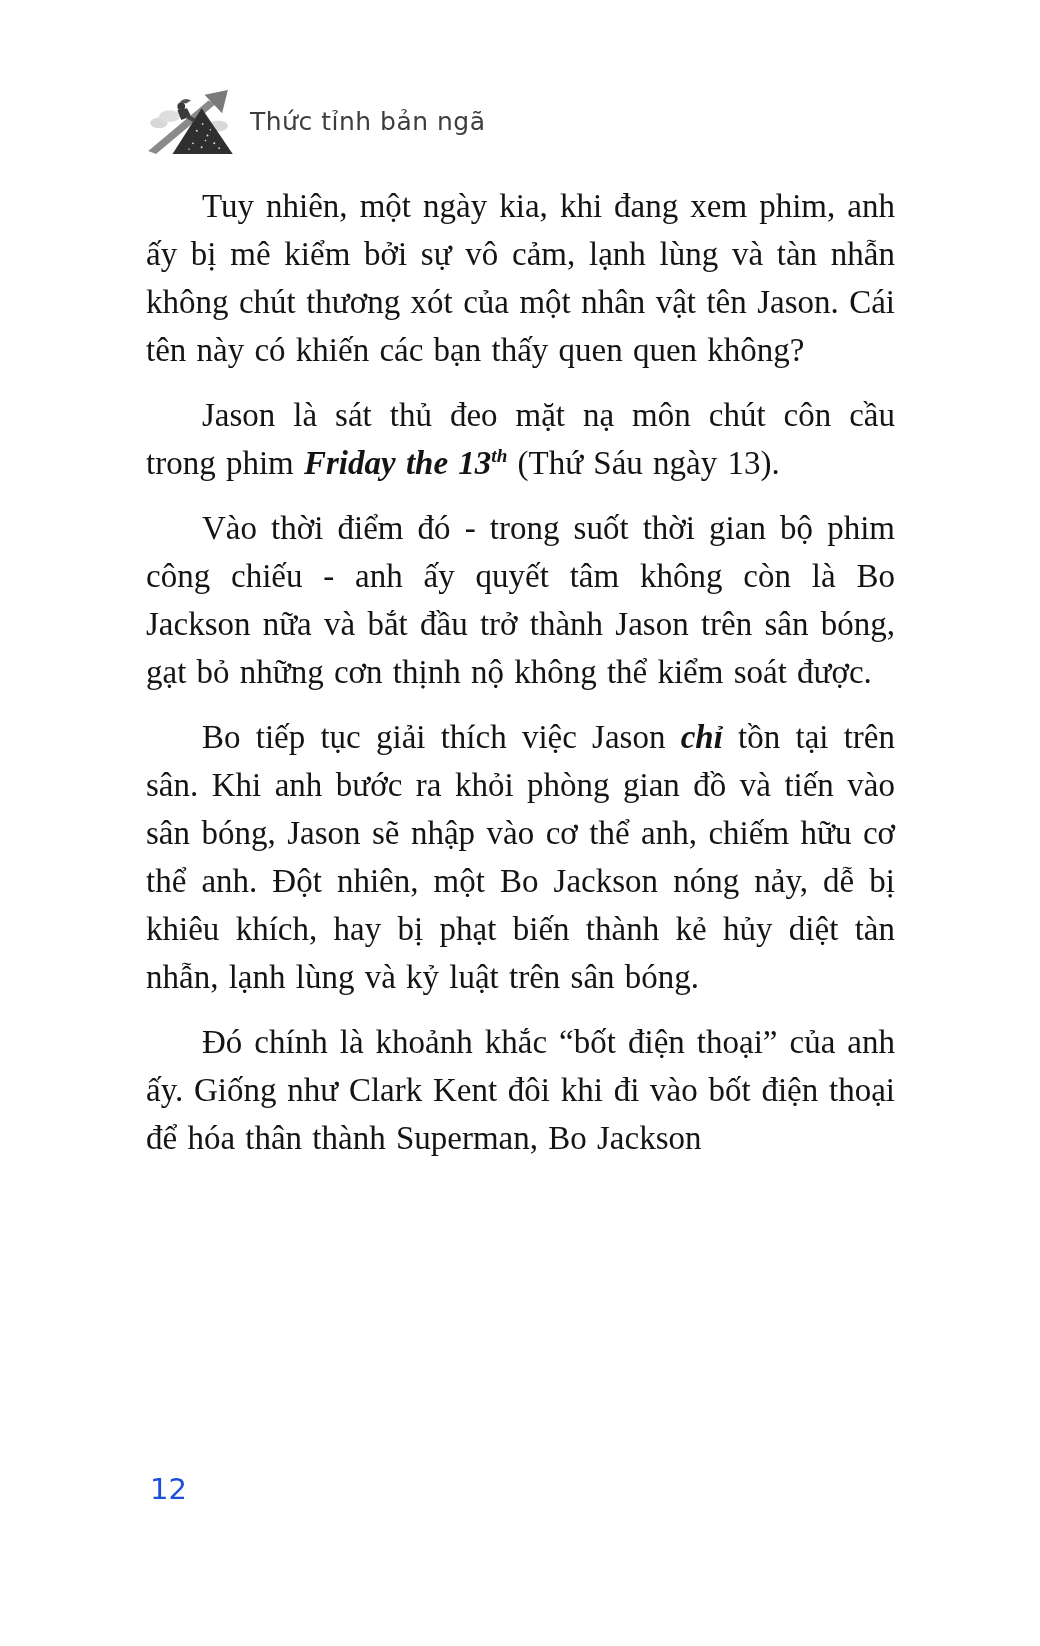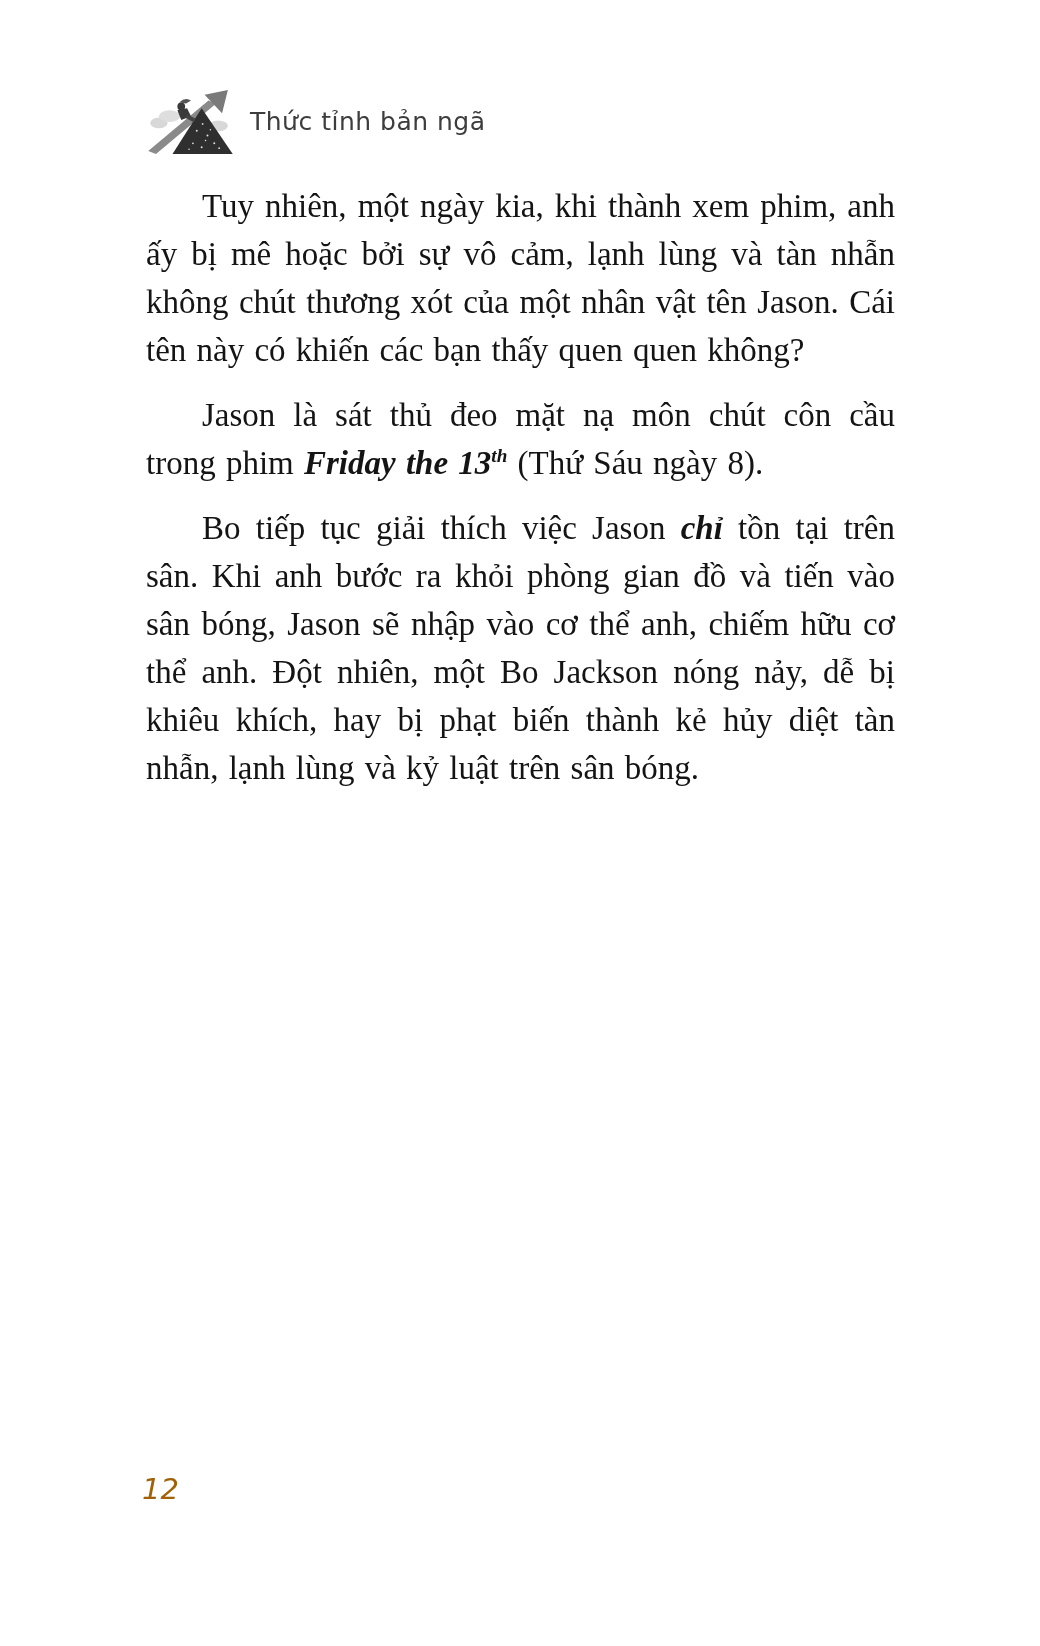--- a/index.html
+++ b/index.html
@@ -52,26 +52,25 @@
   }
   .body-text p .it { font-style: italic; font-weight: bold; }
   .body-text p sup {
     font-size: 0.58em;
     vertical-align: super;
     line-height: 0;
   }
   
   .page-number {
     position: absolute;
-    left: 142px;
+    left: 150px;
     top: 1472px;
     font-family: "DejaVu Sans", "Liberation Sans", sans-serif;
     font-size: 29px;
-    color: #a16207;
-    font-style: italic;
+    color: #1d4ed8;
   }
 </style>
 </head>
 <body>
 
 <div class="page">
 
   <header class="running-header">
     <span class="logo-wrap">
       <svg viewBox="0 0 90 70" xmlns="http://www.w3.org/2000/svg" aria-hidden="true">
@@ -104,20 +103,22 @@
         <path d="M32 24 L42 22 L46 30 L36 34 Z" fill="#3a3a3a"></path>
         <path d="M34 16 q6,-6 12,-2 l-5,3 z" fill="#555555"></path>
         <rect x="42" y="28" width="10" height="4" transform="rotate(28 42 28)" fill="#444444"></rect>
       </svg>
     </span>
     <span class="running-title">Thức tỉnh bản ngã</span>
   </header>
 
   <main class="body-text" id="body-text">
 
-  <p><span>Tuy nhiên, một ngày kia, khi thành xem phim, anh ấy bị mê hoặc bởi sự vô cảm, lạnh lùng và tàn nhẫn không chút thương xót của một nhân vật tên Jason. Cái tên này có khiến các bạn thấy quen quen không?</span></p>
-      <p><span>Jason là sát thủ đeo mặt nạ môn chút côn cầu trong phim </span><span class="it">Friday the 13</span><sup class="it">th</sup><span> (Thứ Sáu ngày 8).</span></p>
+  <p><span>Tuy nhiên, một ngày kia, khi đang xem phim, anh ấy bị mê kiểm bởi sự vô cảm, lạnh lùng và tàn nhẫn không chút thương xót của một nhân vật tên Jason. Cái tên này có khiến các bạn thấy quen quen không?</span></p>
+      <p><span>Jason là sát thủ đeo mặt nạ môn chút côn cầu trong phim </span><span class="it">Friday the 13</span><sup class="it">th</sup><span> (Thứ Sáu ngày 13).</span></p>
+      <p><span>Vào thời điểm đó - trong suốt thời gian bộ phim công chiếu - anh ấy quyết tâm không còn là Bo Jackson nữa và bắt đầu trở thành Jason trên sân bóng, gạt bỏ những cơn thịnh nộ không thể kiểm soát được.</span></p>
       <p><span>Bo tiếp tục giải thích việc Jason </span><span class="it">chỉ</span><span> tồn tại trên sân. Khi anh bước ra khỏi phòng gian đồ và tiến vào sân bóng, Jason sẽ nhập vào cơ thể anh, chiếm hữu cơ thể anh. Đột nhiên, một Bo Jackson nóng nảy, dễ bị khiêu khích, hay bị phạt biến thành kẻ hủy diệt tàn nhẫn, lạnh lùng và kỷ luật trên sân bóng.</span></p>
+      <p><span>Đó chính là khoảnh khắc “bốt điện thoại” của anh ấy. Giống như Clark Kent đôi khi đi vào bốt điện thoại để hóa thân thành Superman, Bo Jackson</span></p>
     </main>
 
   <div class="page-number">12</div>
 
 </div>
 
 </body></html>

